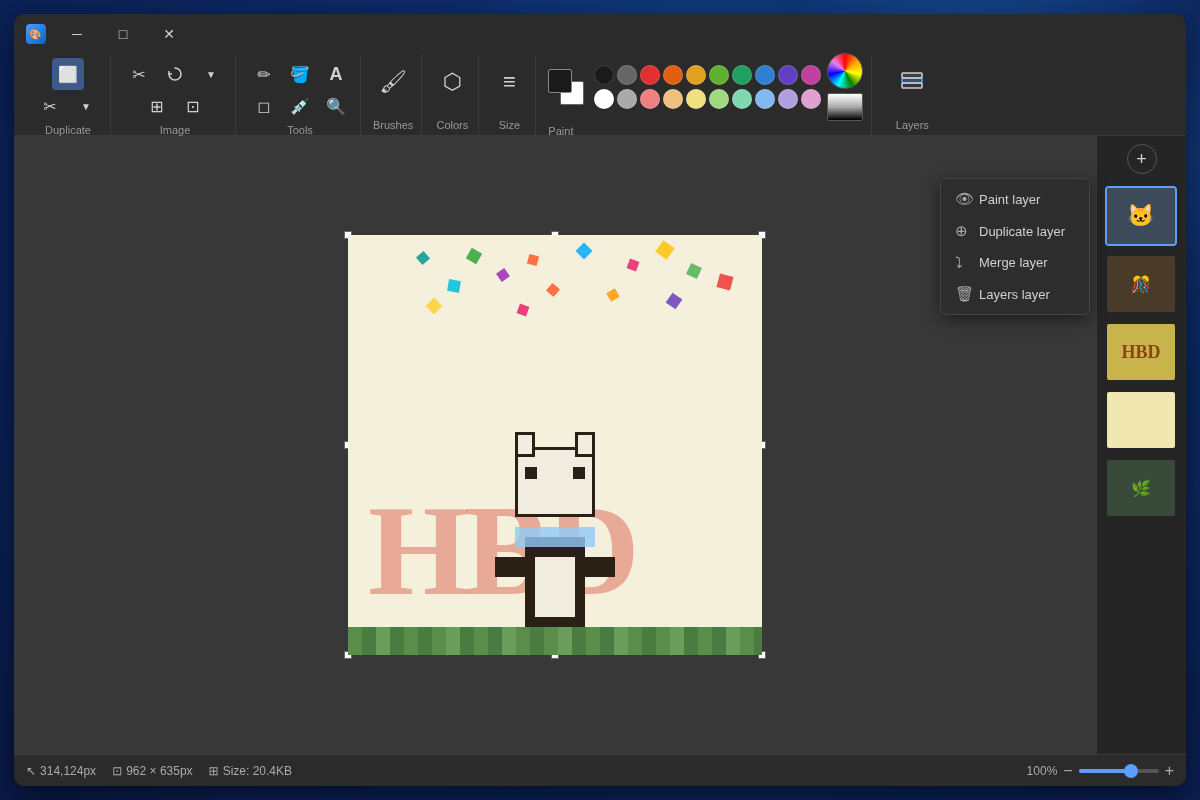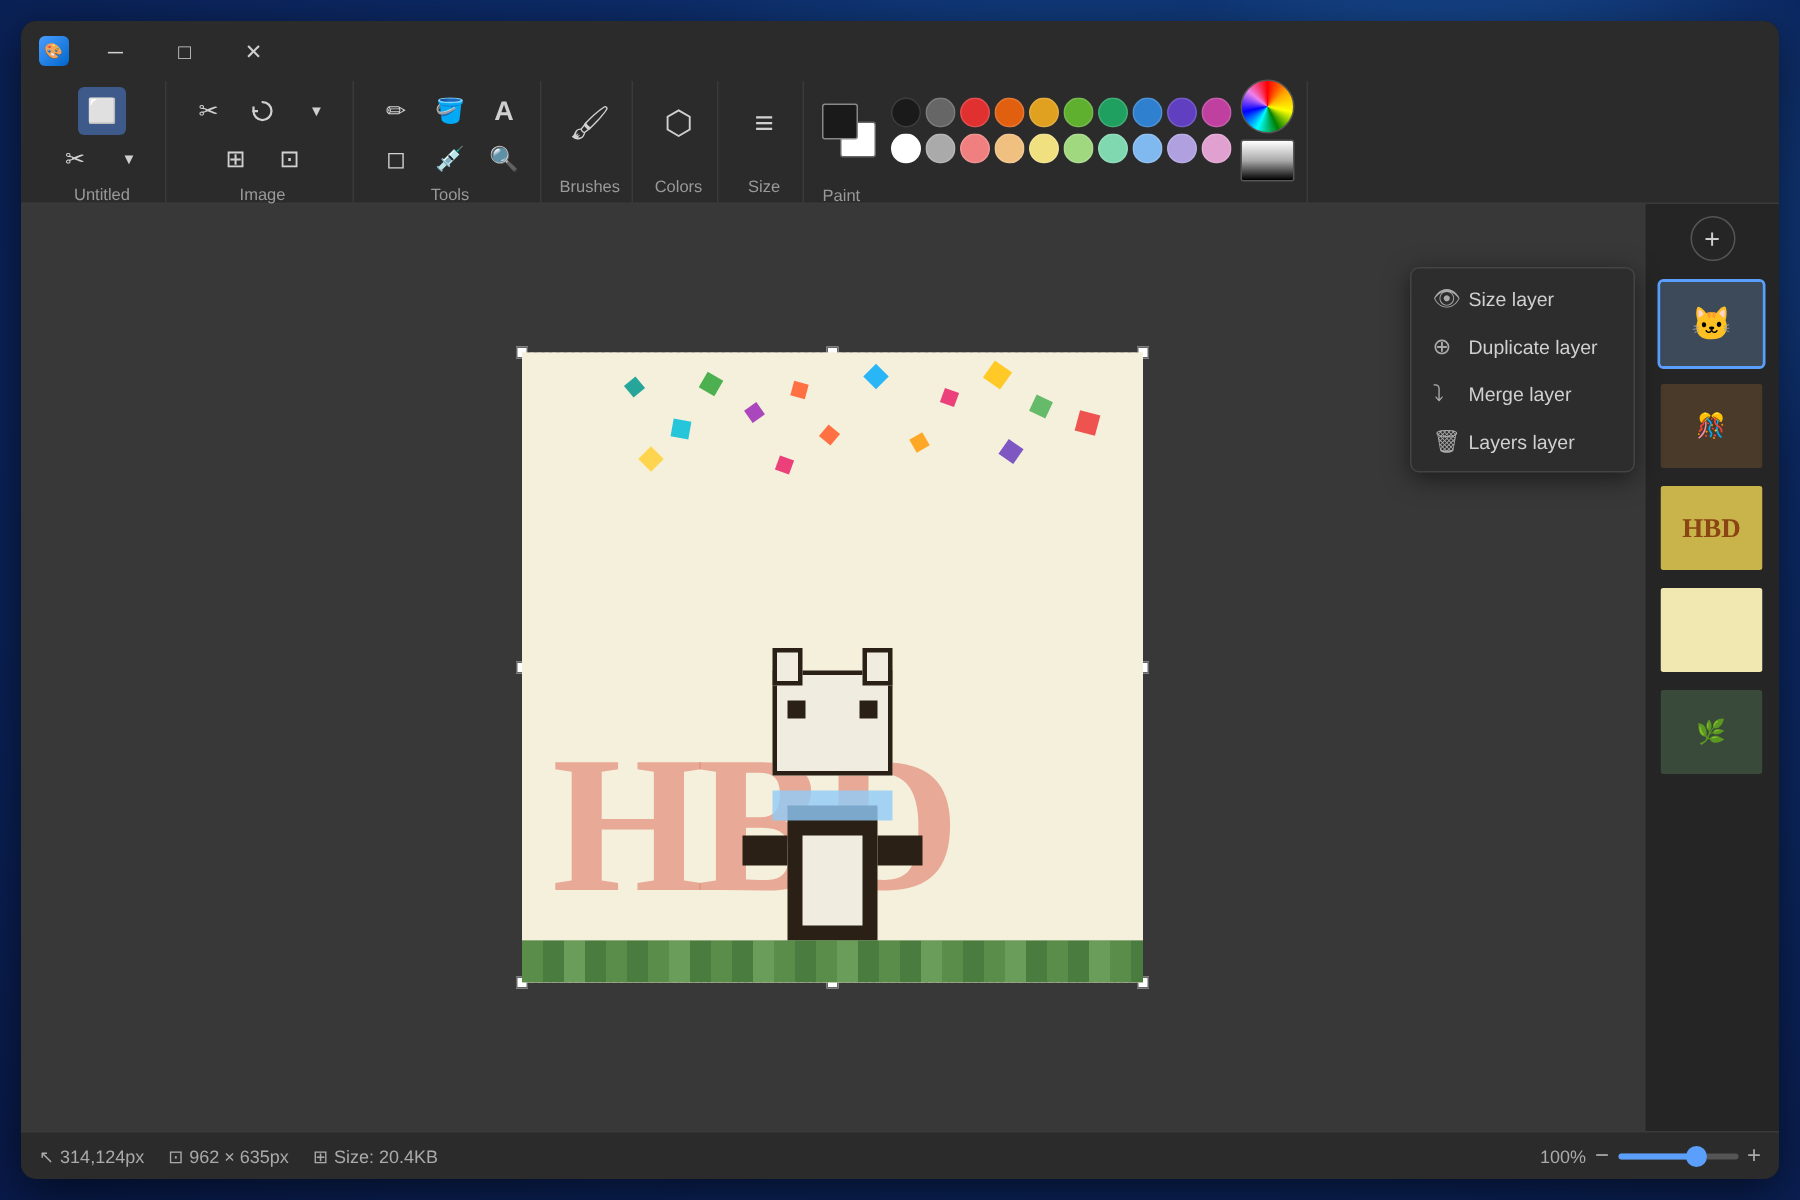--- a/index.html
+++ b/index.html
@@ -429,21 +429,21 @@
   <div class="toolbar">
 
     <div class="toolbar-group">
       <div class="toolbar-icons-row">
         <button class="tool-btn active">⬜</button>
       </div>
       <div class="toolbar-icons-row">
         <button class="tool-btn">✂</button>
         <button class="tool-btn" style="font-size:10px;">▼</button>
       </div>
-      <span class="toolbar-group-label">Untitled</span>
+      <span class="toolbar-group-label">Duplicate</span>
     </div>
 
     <div class="toolbar-group">
       <div class="toolbar-icons-row">
         <button class="tool-btn">✂</button>
         <button class="tool-btn" style="position:relative;">
           <svg width="16" height="16" viewBox="0 0 16 16" fill="none" stroke="#d0d0d0" stroke-width="1.5">
             <path d="M2 8a6 6 0 1 0 6-6" stroke-linecap="round"></path>
             <polyline points="2,5 2,8 5,8" fill="none"></polyline>
           </svg>
@@ -519,20 +519,30 @@
             </div>
         </div>
         <div style="display:flex; flex-direction:column; gap:4px; align-items:center;">
           <div style="width:36px; height:36px; border-radius:50%; background: conic-gradient(red, orange, yellow, green, cyan, blue, violet, red); cursor:pointer; border:1px solid #555;"></div>
           <div style="width:36px; height:28px; background: linear-gradient(180deg, #ffffff 0%, #aaaaaa 50%, #000000 100%); border:1px solid #555; cursor:pointer; border-radius:2px;"></div>
         </div>
       </div>
       <span class="toolbar-group-label">Paint</span>
     </div>
 
+    <div class="layers-btn-group">
+      <button class="layers-btn">
+        <svg width="28" height="28" viewBox="0 0 28 28" fill="none" stroke="#d0d0d0" stroke-width="1.5">
+          <rect x="4" y="10" width="20" height="5" rx="1" fill="rgba(90,159,252,0.3)" stroke="#5a9ffc"></rect>
+          <rect x="4" y="5" width="20" height="5" rx="1" fill="rgba(255,255,255,0.1)"></rect>
+          <rect x="4" y="15" width="20" height="5" rx="1" fill="rgba(255,255,255,0.05)"></rect>
+        </svg>
+      </button>
+      <span class="toolbar-group-label">Layers</span>
+    </div>
 
   </div>
 
   <div class="main-area">
 
     <div class="canvas-area">
       <div class="canvas-container">
         <div class="canvas-selection-border"></div>
 
         <div class="canvas-selection-handle" style="top:-4px;left:-4px;"></div>
@@ -654,21 +664,21 @@
 
       <div class="layer-thumb">
         <div class="layer-thumb-bg" style="background:#3a4a3a;">
           <div style="font-size:16px;">🌿</div>
         </div>
       </div>
 
       <div class="context-menu">
         <div class="context-menu-item">
           <span class="context-menu-icon">👁</span>
-          <span>Size layer</span>
+          <span>Paint layer</span>
         </div>
         <div class="context-menu-item">
           <span class="context-menu-icon">⊕</span>
           <span>Duplicate layer</span>
         </div>
         <div class="context-menu-item">
           <span class="context-menu-icon">⤵</span>
           <span>Merge layer</span>
         </div>
         <div class="context-menu-item">

